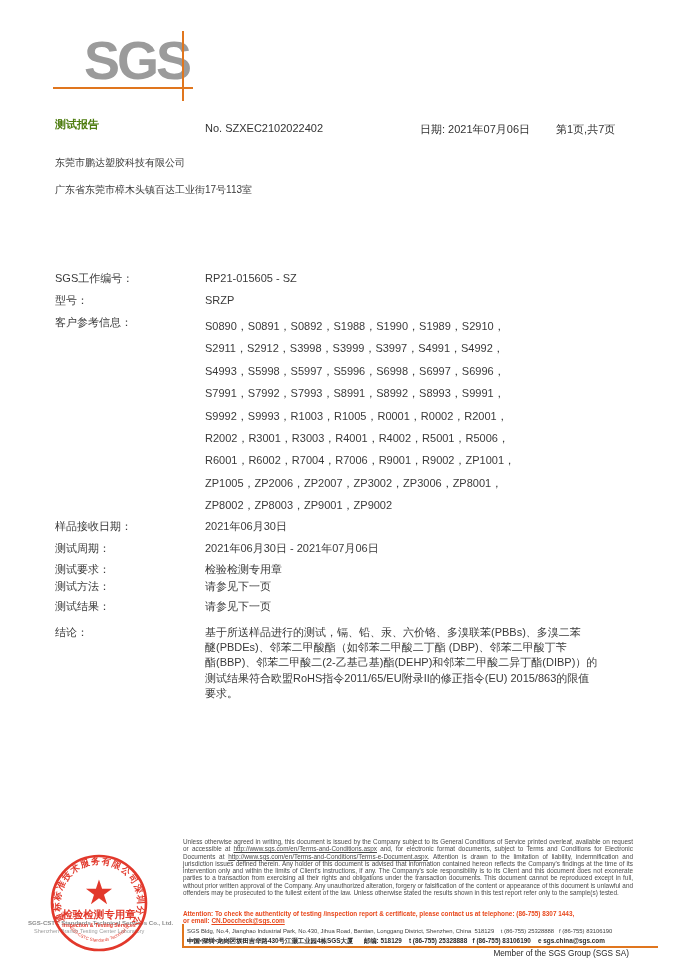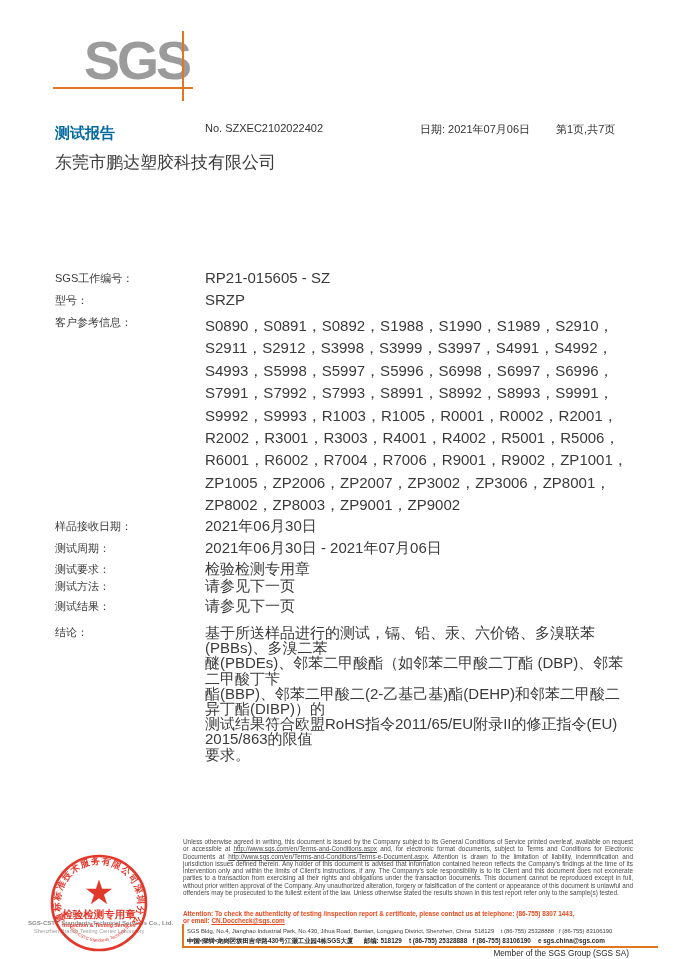--- a/index.html
+++ b/index.html
@@ -7,30 +7,30 @@
     position:relative; width:677px; height:959px; background:#ffffff; overflow:hidden;
     font-family:"Liberation Sans","DejaVu Sans",sans-serif; color:#3a3a3a;
   }
   
   .logo{
     position:absolute; left:84px; top:33px; font-size:54px; line-height:54px;
     font-weight:bold; letter-spacing:-3px; color:#9b9b9b;
   }
   .logo-hline{position:absolute; left:53px; top:87px; width:140px; height:2px; background:#e0761e;}
   .logo-vline{position:absolute; left:182px; top:31px; width:2px; height:70px; background:#e0761e;}
-  .report-title{position:absolute; left:55px; top:124px; font-size:15px; font-weight:bold; color:#0369a1;}
+  .report-title{position:absolute; left:55px; top:117px; font-size:11px; font-weight:bold; color:#4d7c0f;}
   .hmeta{position:absolute; top:122px; font-size:11px; color:#333;}
   
-  .bodytext{font-size:17px; line-height:14px; color:#3a3a3a;}
+  .bodytext{font-size:10px; line-height:14px; color:#3a3a3a;}
   .company{position:absolute; left:55px; top:156px;}
   .addr1{position:absolute; left:55px; top:183px;}
   .intro{position:absolute; left:55px; top:249px;}
   .row{position:absolute; left:55px; right:45px;}
   .lbl{position:absolute; left:0; top:0; font-size:11px; line-height:14px;}
-  .val{position:absolute; left:150px; top:0; right:0; font-size:15px; line-height:14px; white-space:pre-line;}
+  .val{position:absolute; left:150px; top:0; right:0; font-size:11px; line-height:14px; white-space:pre-line;}
   .val.list{line-height:22.4px;}
   .val.para{line-height:15.2px;}
   
   .fineprint{
     position:absolute; left:183px; top:838px; width:450px;
     font-size:6.4px; line-height:7.25px; text-align:justify; color:#4a4a4a;
   }
   .fineprint .u{text-decoration:underline;}
   .attention{
     position:absolute; left:183px; top:910px; width:462px;
@@ -55,20 +55,21 @@
   <div class="logo">SGS</div>
   <div class="logo-hline"></div>
   <div class="logo-vline"></div>
 
   <div class="report-title">测试报告</div>
   <div class="hmeta" style="left:205px;text-align:right;">No. SZXEC2102022402</div>
   <div class="hmeta" style="left:420px;">日期: 2021年07月06日</div>
   <div class="hmeta" style="left:556px;">第1页,共7页</div>
 
   <div class="bodytext company">东莞市鹏达塑胶科技有限公司</div>
+  <div class="bodytext addr1">广东省东莞市樟木头镇百达工业街17号113室</div>
 
 
   <div class="row" style="top:271px">
     <div class="lbl">SGS工作编号：</div>
     <div class="val">RP21-015605 - SZ</div>
   </div>
   <div class="row" style="top:293px">
     <div class="lbl">型号：</div>
     <div class="val">SRZP</div>
   </div>

